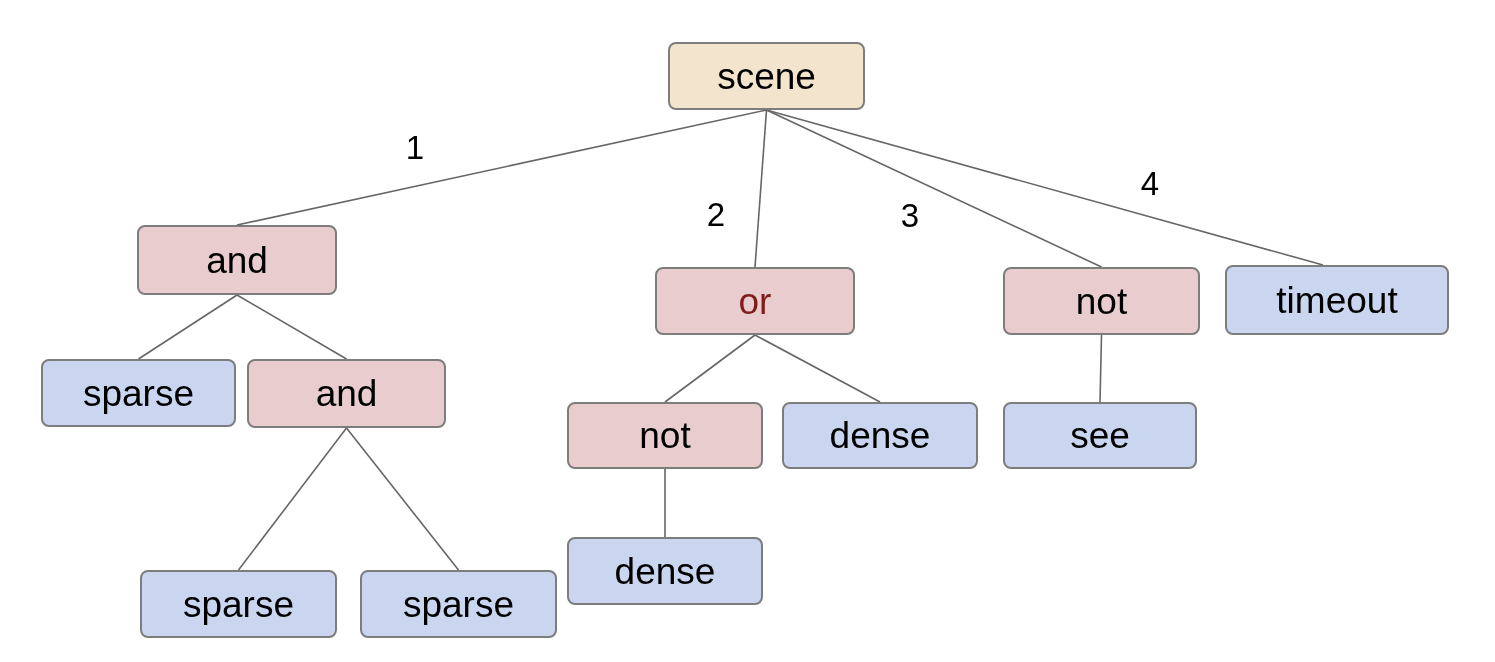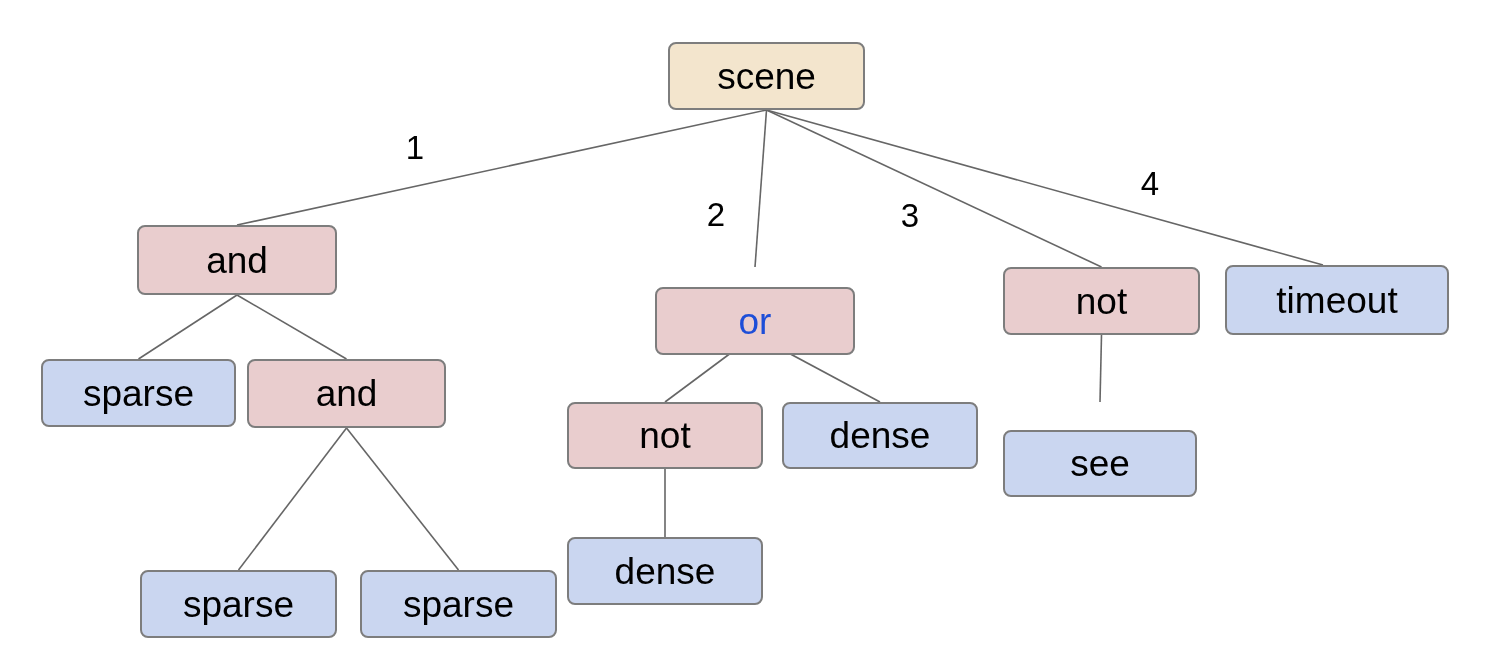--- a/index.html
+++ b/index.html
@@ -57,28 +57,28 @@
       <line x1="346.5" y1="428" x2="238.5" y2="570" stroke="#666666" stroke-width="1.6"></line>
       <line x1="346.5" y1="428" x2="458.5" y2="570" stroke="#666666" stroke-width="1.6"></line>
       <line x1="755" y1="335" x2="665" y2="402" stroke="#666666" stroke-width="1.6"></line>
       <line x1="755" y1="335" x2="880" y2="402" stroke="#666666" stroke-width="1.6"></line>
       <line x1="1101.5" y1="335" x2="1100" y2="402" stroke="#666666" stroke-width="1.6"></line>
       <line x1="665" y1="469" x2="665" y2="537" stroke="#666666" stroke-width="1.6"></line>
     </svg>
   <div id="nodes-layer">
       <div class="node" style="left: 668px; top: 42px; width: 197px; height: 68px; background: rgb(243, 229, 205); border-color: rgb(125, 125, 125); color: rgb(0, 0, 0);">scene</div>
       <div class="node" style="left: 137px; top: 225px; width: 200px; height: 70px; background: rgb(233, 205, 206); border-color: rgb(125, 125, 125); color: rgb(0, 0, 0);">and</div>
-      <div class="node" style="left: 655px; top: 267px; width: 200px; height: 68px; background: rgb(233, 205, 206); border-color: rgb(125, 125, 125); color: #1d4ed8; margin-top: 20px;">or</div>
+      <div class="node" style="left: 655px; top: 267px; width: 200px; height: 68px; background: rgb(233, 205, 206); border-color: rgb(125, 125, 125); color: #7f1d1d;">or</div>
       <div class="node" style="left: 1003px; top: 267px; width: 197px; height: 68px; background: rgb(233, 205, 206); border-color: rgb(125, 125, 125); color: rgb(0, 0, 0);">not</div>
       <div class="node" style="left: 1225px; top: 265px; width: 224px; height: 70px; background: rgb(202, 214, 240); border-color: rgb(125, 125, 125); color: rgb(0, 0, 0);">timeout</div>
       <div class="node" style="left: 41px; top: 359px; width: 195px; height: 68px; background: rgb(202, 214, 240); border-color: rgb(125, 125, 125); color: rgb(0, 0, 0);">sparse</div>
       <div class="node" style="left: 247px; top: 359px; width: 199px; height: 69px; background: rgb(233, 205, 206); border-color: rgb(125, 125, 125); color: rgb(0, 0, 0);">and</div>
       <div class="node" style="left: 567px; top: 402px; width: 196px; height: 67px; background: rgb(233, 205, 206); border-color: rgb(125, 125, 125); color: rgb(0, 0, 0);">not</div>
       <div class="node" style="left: 782px; top: 402px; width: 196px; height: 67px; background: rgb(202, 214, 240); border-color: rgb(125, 125, 125); color: rgb(0, 0, 0);">dense</div>
-      <div class="node" style="left: 1003px; top: 402px; width: 194px; height: 67px; background: rgb(202, 214, 240); border-color: rgb(125, 125, 125); color: rgb(0, 0, 0); margin-top: 28px;">see</div>
+      <div class="node" style="left: 1003px; top: 402px; width: 194px; height: 67px; background: rgb(202, 214, 240); border-color: rgb(125, 125, 125); color: rgb(0, 0, 0);">see</div>
       <div class="node" style="left: 140px; top: 570px; width: 197px; height: 68px; background: rgb(202, 214, 240); border-color: rgb(125, 125, 125); color: rgb(0, 0, 0);">sparse</div>
       <div class="node" style="left: 360px; top: 570px; width: 197px; height: 68px; background: rgb(202, 214, 240); border-color: rgb(125, 125, 125); color: rgb(0, 0, 0);">sparse</div>
       <div class="node" style="left: 567px; top: 537px; width: 196px; height: 68px; background: rgb(202, 214, 240); border-color: rgb(125, 125, 125); color: rgb(0, 0, 0);">dense</div>
     </div>
   <div id="labels-layer">
       <div class="edge-label" style="left: 415px; top: 147px; color: rgb(0, 0, 0);">1</div>
       <div class="edge-label" style="left: 716px; top: 214px; color: rgb(0, 0, 0);">2</div>
       <div class="edge-label" style="left: 910px; top: 215px; color: rgb(0, 0, 0);">3</div>
       <div class="edge-label" style="left: 1150px; top: 183px; color: rgb(0, 0, 0);">4</div>
     </div>

